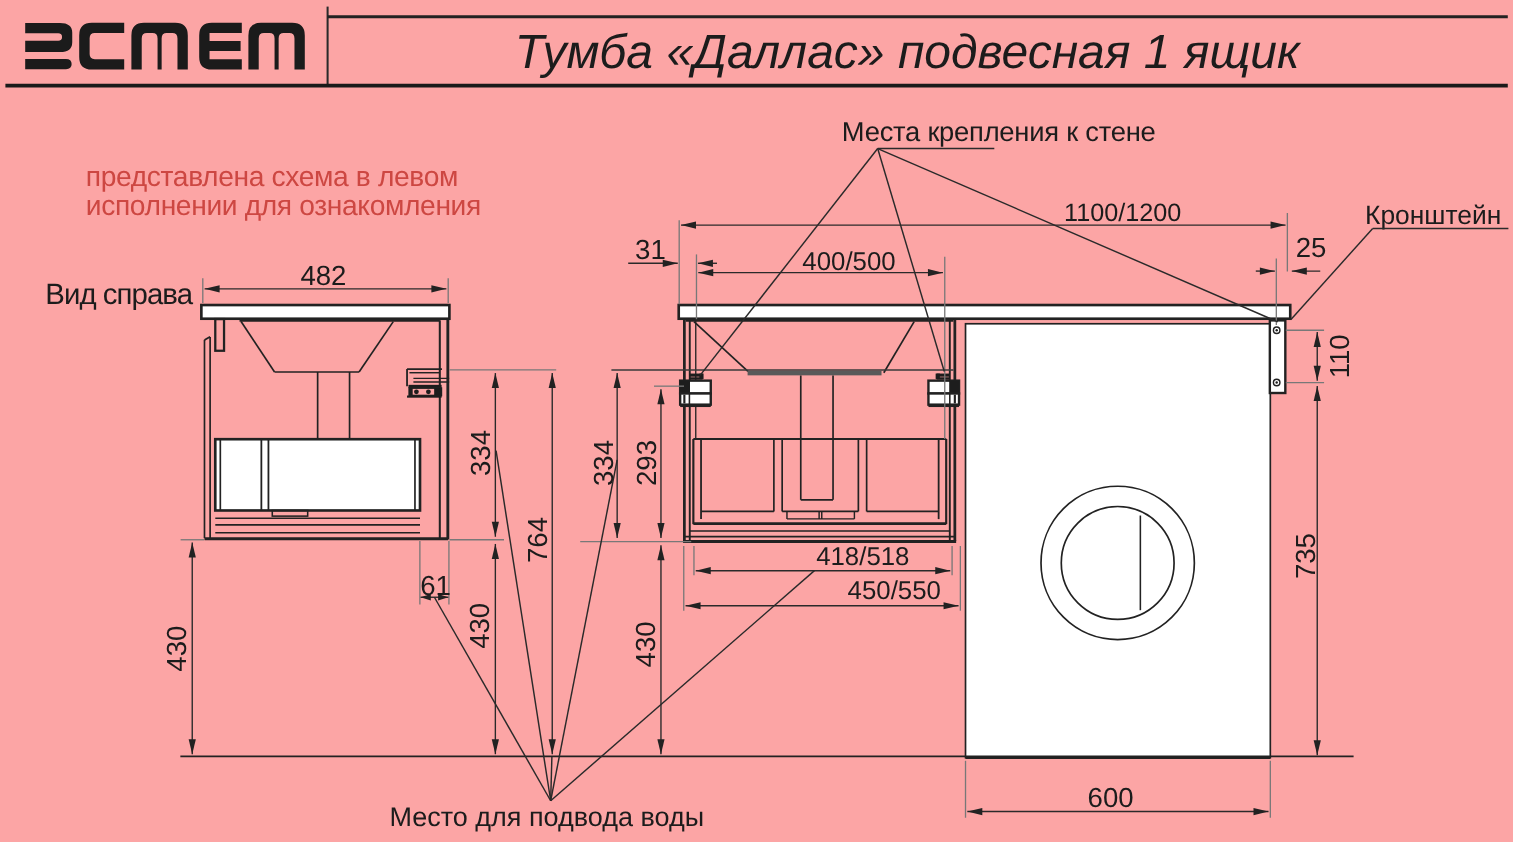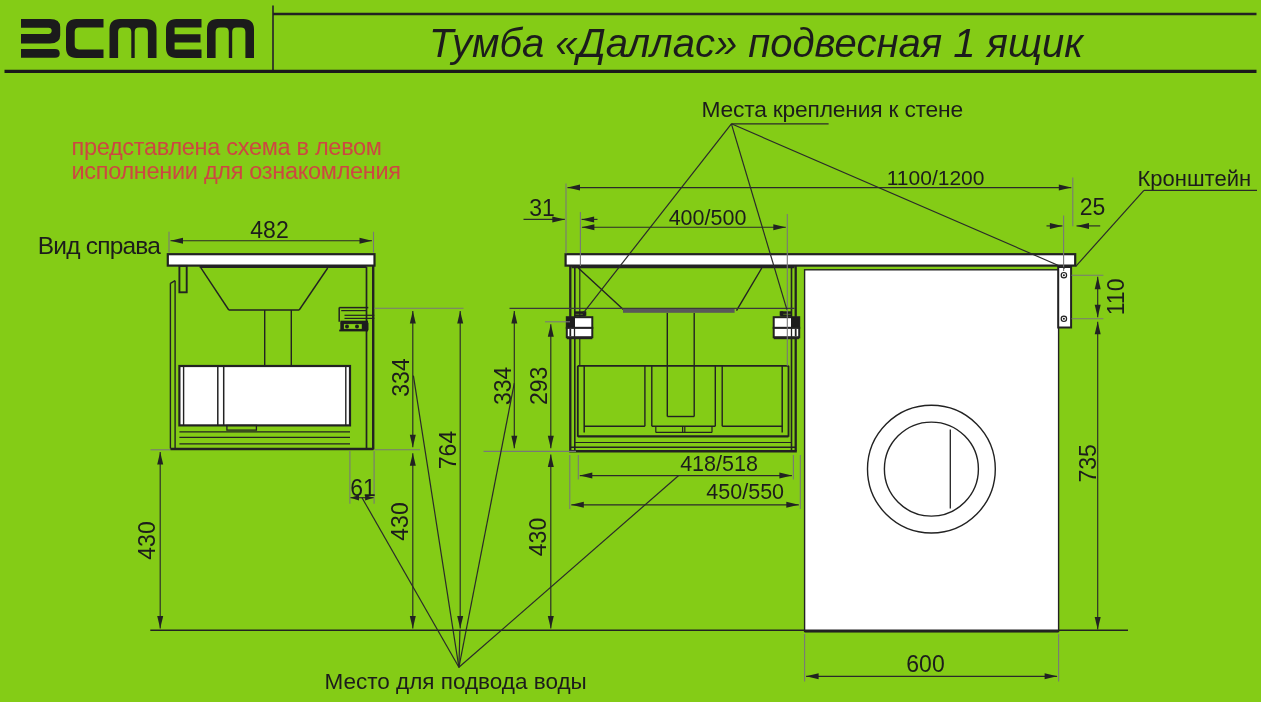--- a/index.html
+++ b/index.html
@@ -1,16 +1,16 @@
 <!DOCTYPE html>
 <html><head>
 <meta charset="utf-8">
 <style>
   html,body{margin:0;padding:0;background:#ffffff;}
-  #page{position:relative;width:1261px;height:702px;background:#84cc16;overflow:hidden;
+  #page{position:relative;width:1261px;height:702px;background:#fca5a5;overflow:hidden;
         font-family:"Liberation Sans",sans-serif;}
   svg text{font-family:"Liberation Sans",sans-serif;fill:#1c1c1c;}
 </style>
 </head>
 <body>
 
 <div id="page">
 <svg width="1261" height="702" viewBox="0 0 1261 702" xmlns="http://www.w3.org/2000/svg">
 <defs>
 <marker id="ar" markerUnits="userSpaceOnUse" markerWidth="14" markerHeight="8" refX="13" refY="4" orient="auto-start-reverse">

